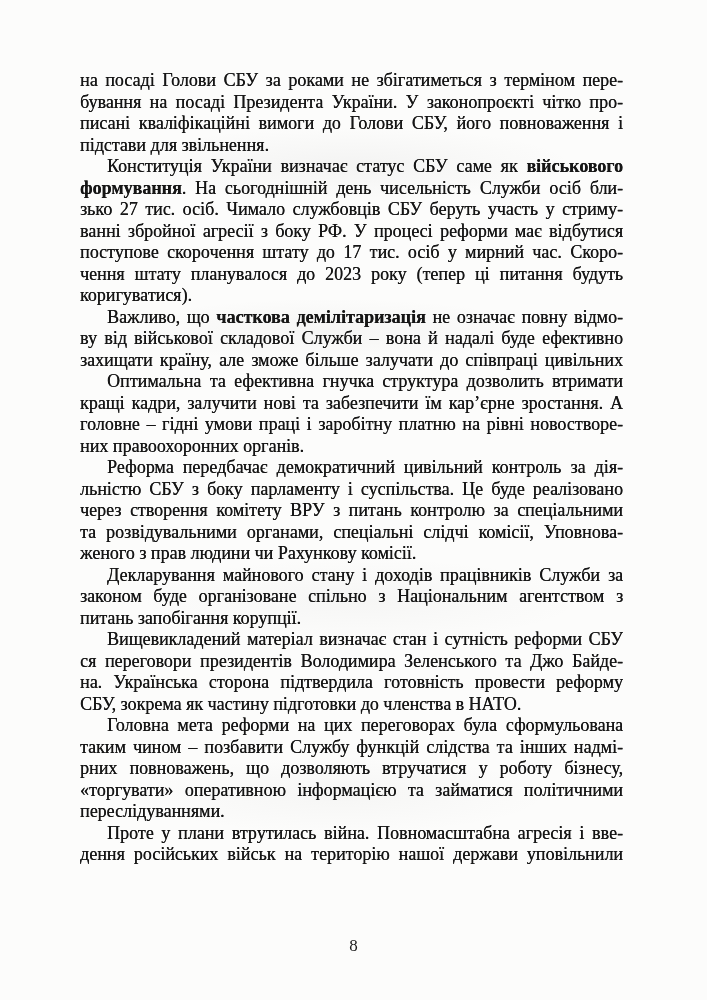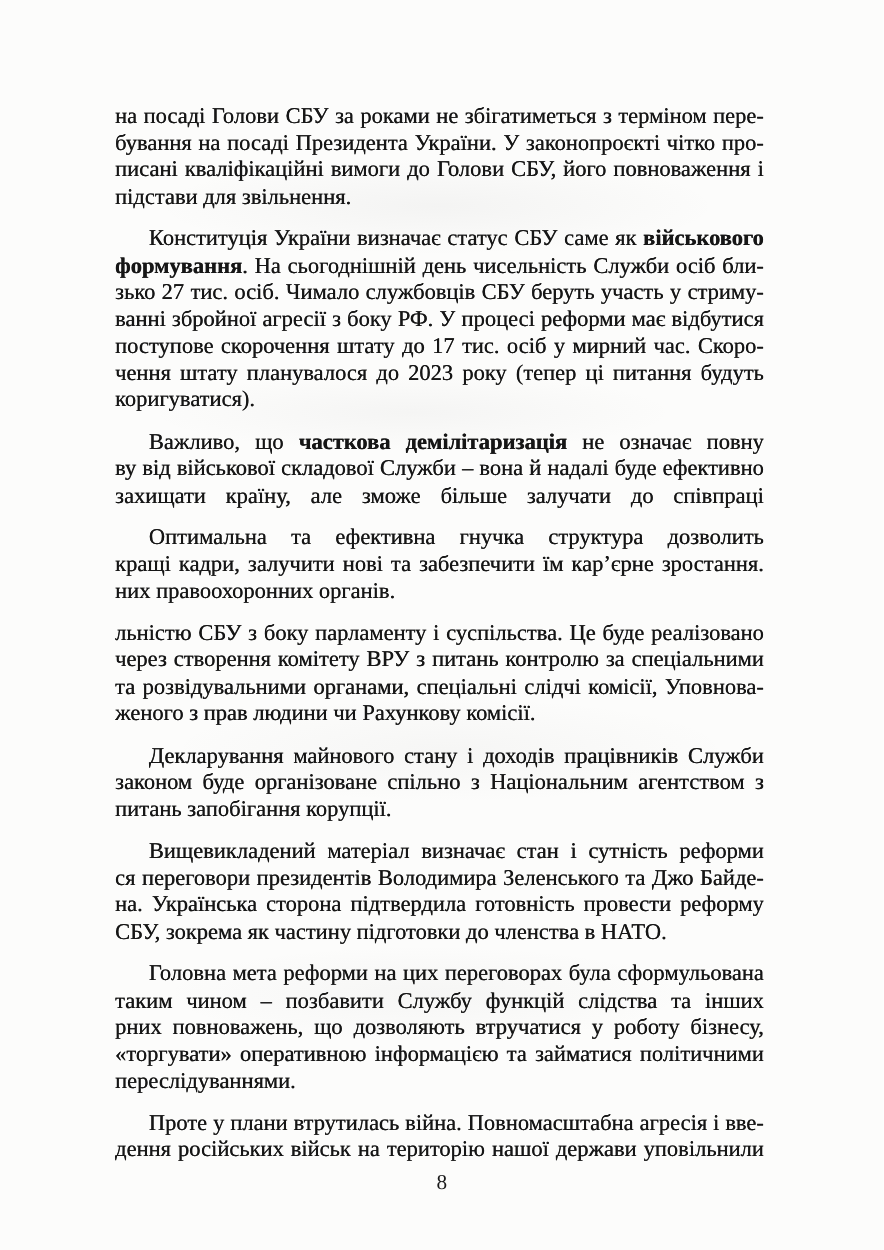--- a/index.html
+++ b/index.html
@@ -28,21 +28,21 @@
       radial-gradient(ellipse 320px 60px at 360px 600px, rgba(110,110,110,0.045), transparent 70%),
       radial-gradient(ellipse 300px 55px at 340px 795px, rgba(110,110,110,0.045), transparent 70%);
   }
   .text-block {
     position: absolute;
     left: 80px;
     top: 70px;
     width: 543px;
   }
   .paragraph {
-    margin: 12px;
+    margin: 0;
   }
   .line {
     font-size: 18px;
     line-height: 21.5px;
     height: 21.5px;
     overflow: hidden;
     text-align: justify;
     text-align-last: justify;
     text-shadow: 0.25px 0 0 #1c1c1c;
     white-space: normal;
@@ -87,23 +87,25 @@
         <div class="line last"><span>коригуватися).</span></div>
       </div>
       <div class="paragraph">
         <div class="line indent"><span>Важливо, що </span><b>часткова демілітаризація</b><span> не означає повну відмо-</span></div>
         <div class="line"><span>ву від військової складової Служби – вона й надалі буде ефективно</span></div>
         <div class="line"><span>захищати країну, але зможе більше залучати до співпраці цивільних</span></div>
       </div>
       <div class="paragraph">
         <div class="line indent"><span>Оптимальна та ефективна гнучка структура дозволить втримати</span></div>
         <div class="line"><span>кращі кадри, залучити нові та забезпечити їм кар’єрне зростання. А</span></div>
+        <div class="line"><span>головне – гідні умови праці і заробітну платню на рівні новостворе-</span></div>
         <div class="line last"><span>них правоохоронних органів.</span></div>
       </div>
       <div class="paragraph">
+        <div class="line indent"><span>Реформа передбачає демократичний цивільний контроль за дія-</span></div>
         <div class="line"><span>льністю СБУ з боку парламенту і суспільства. Це буде реалізовано</span></div>
         <div class="line"><span>через створення комітету ВРУ з питань контролю за спеціальними</span></div>
         <div class="line"><span>та розвідувальними органами, спеціальні слідчі комісії, Уповнова-</span></div>
         <div class="line last"><span>женого з прав людини чи Рахункову комісії.</span></div>
       </div>
       <div class="paragraph">
         <div class="line indent"><span>Декларування майнового стану і доходів працівників Служби за</span></div>
         <div class="line"><span>законом буде організоване спільно з Національним агентством з</span></div>
         <div class="line last"><span>питань запобігання корупції.</span></div>
       </div>

